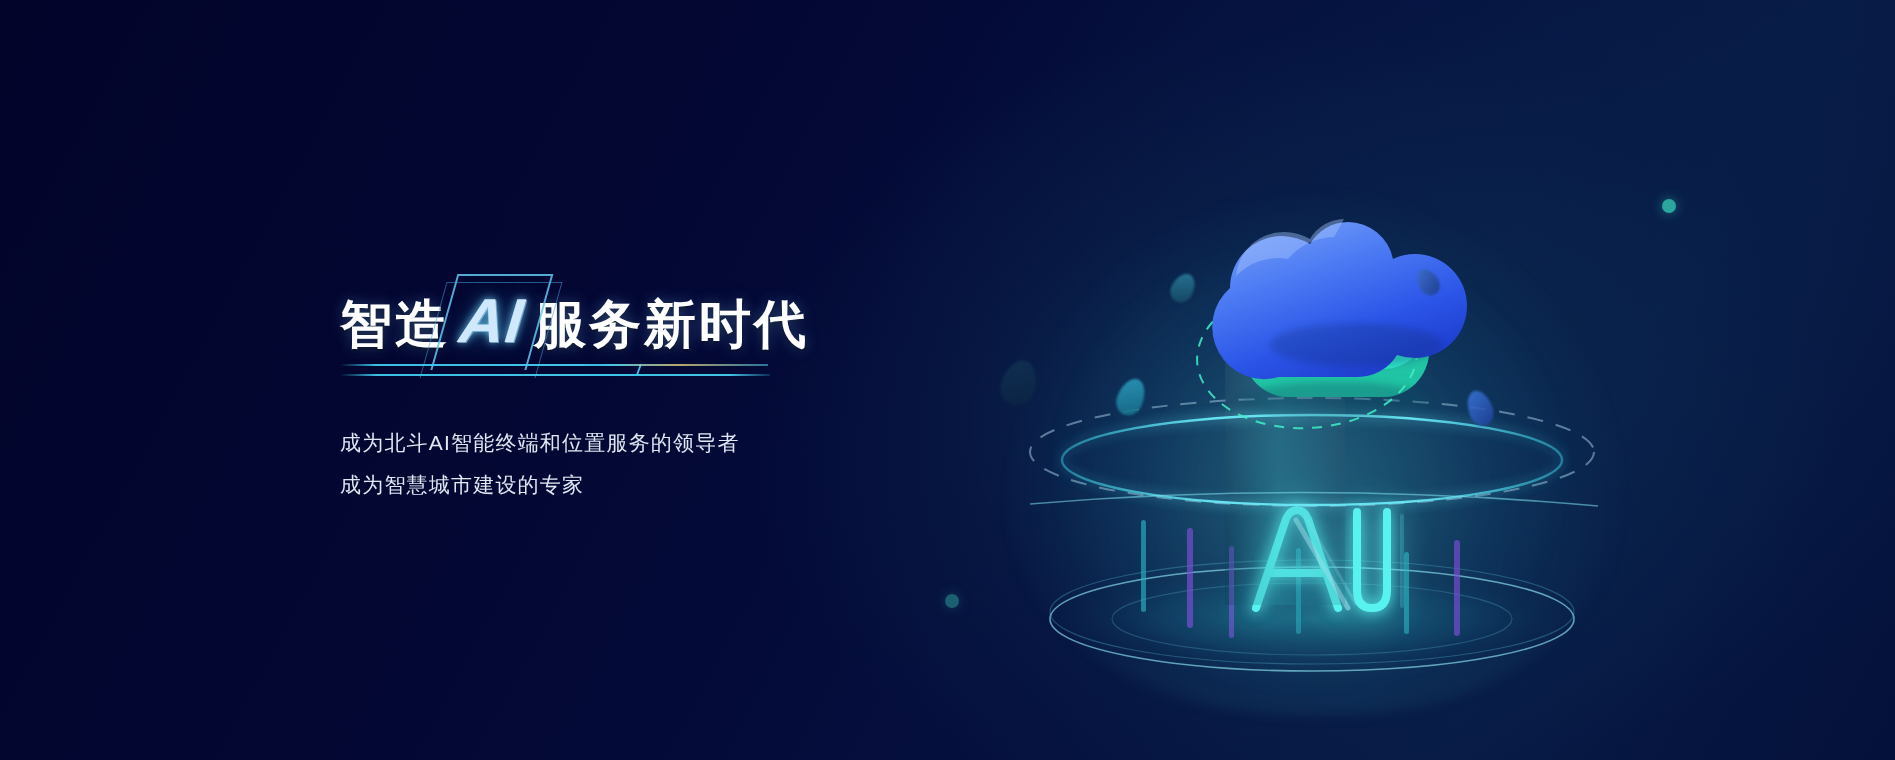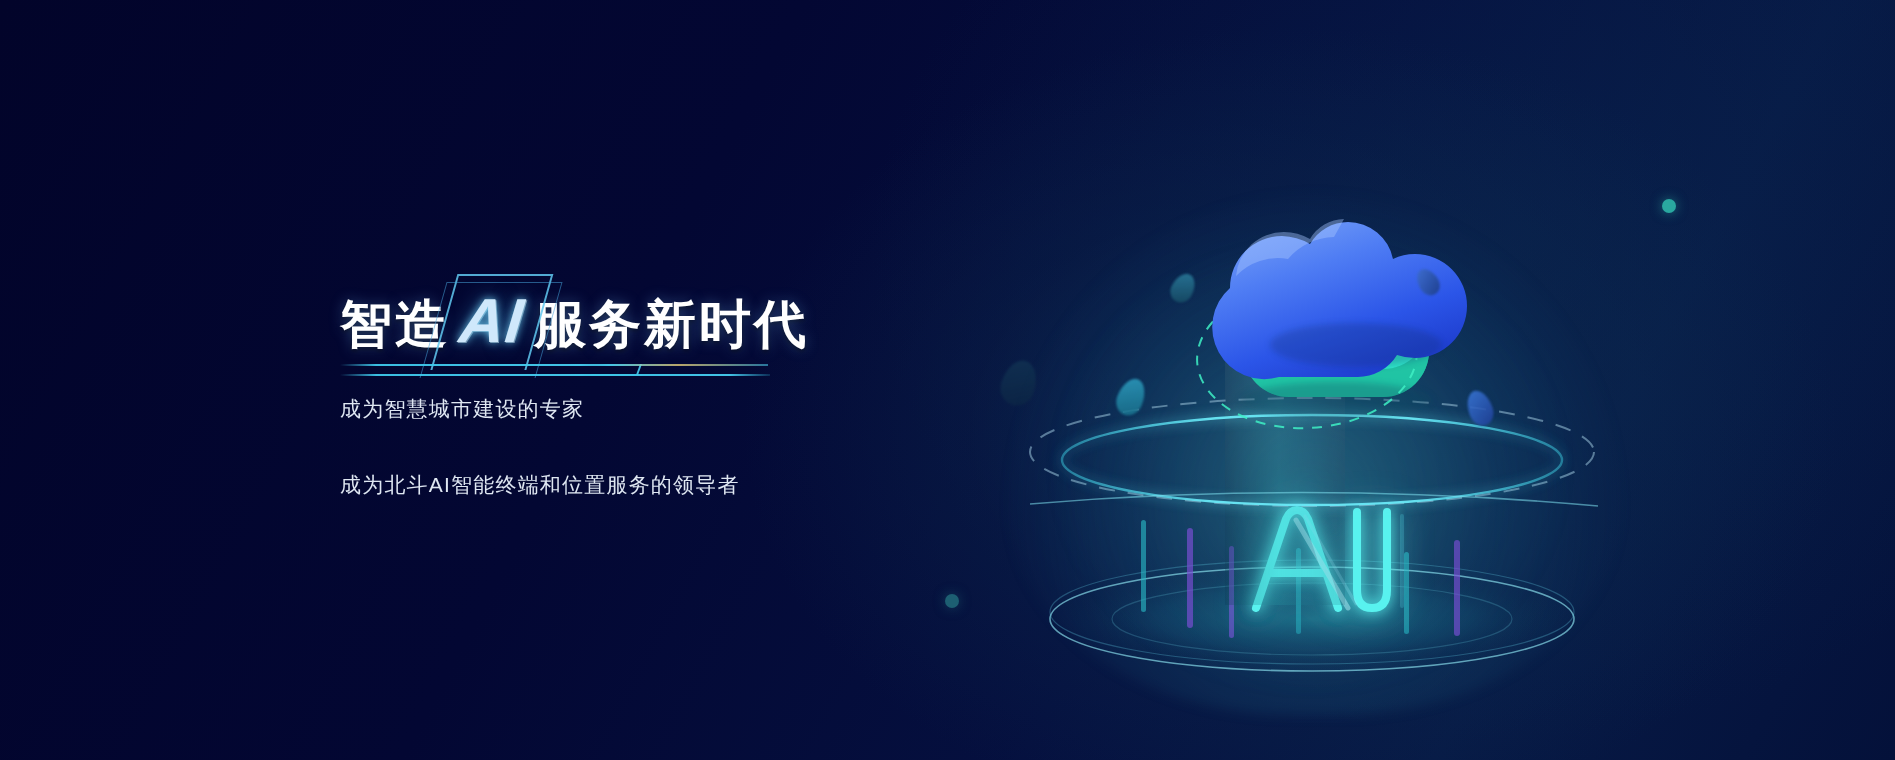--- a/index.html
+++ b/index.html
@@ -158,22 +158,22 @@
     </div>
 
     <div class="accent-wrap">
       <span class="accent a1"></span>
       <span class="accent a2"></span>
       <span class="accent-v"></span>
       <span class="accent a3"></span>
       <span class="accent a4"></span>
     </div>
 
+    <div class="subline">成为北斗AI智能终端和位置服务的领导者</div>
     <div class="subline" style="margin-top:0">成为智慧城市建设的专家</div>
-    <div class="subline">成为北斗AI智能终端和位置服务的领导者</div>
   </div>
 
   <div class="illus">
 
     <svg width="1895" height="760" viewBox="0 0 1895 760" xmlns="http://www.w3.org/2000/svg">
       <defs>
         <linearGradient id="cloudGrad" x1="0%" y1="0%" x2="55%" y2="100%">
           <stop offset="0%" stop-color="#7fa8f8"></stop>
           <stop offset="38%" stop-color="#4f7df4"></stop>
           <stop offset="75%" stop-color="#2b55e8"></stop>

